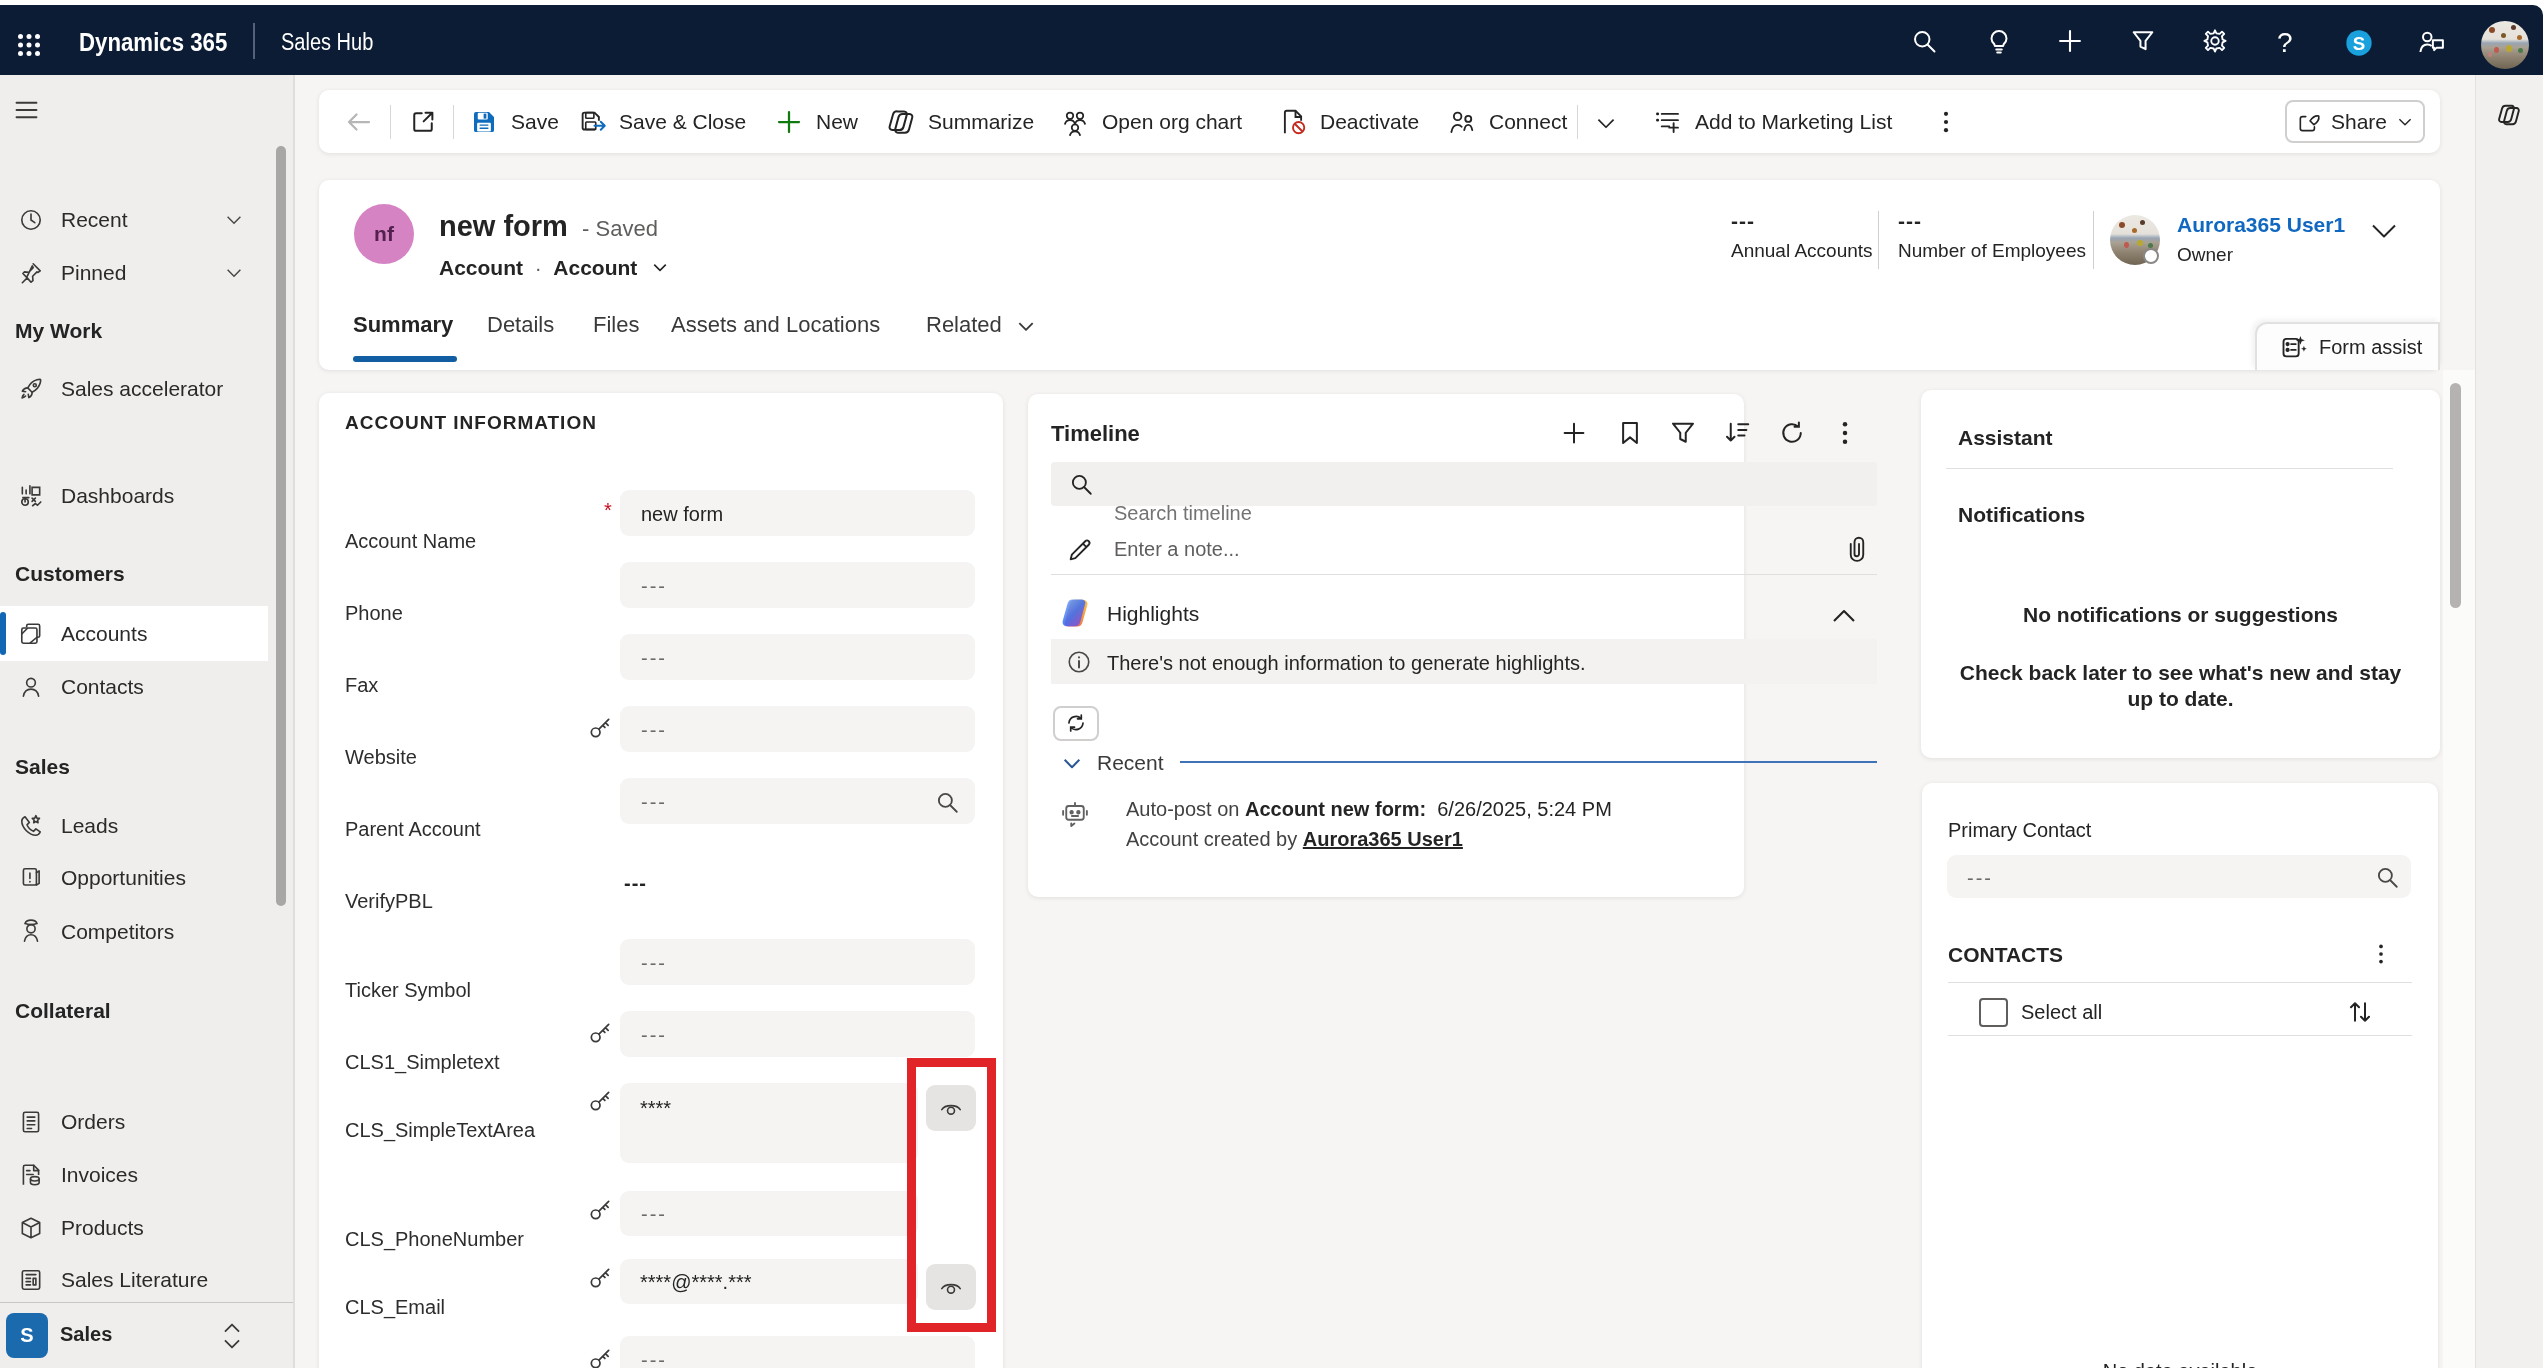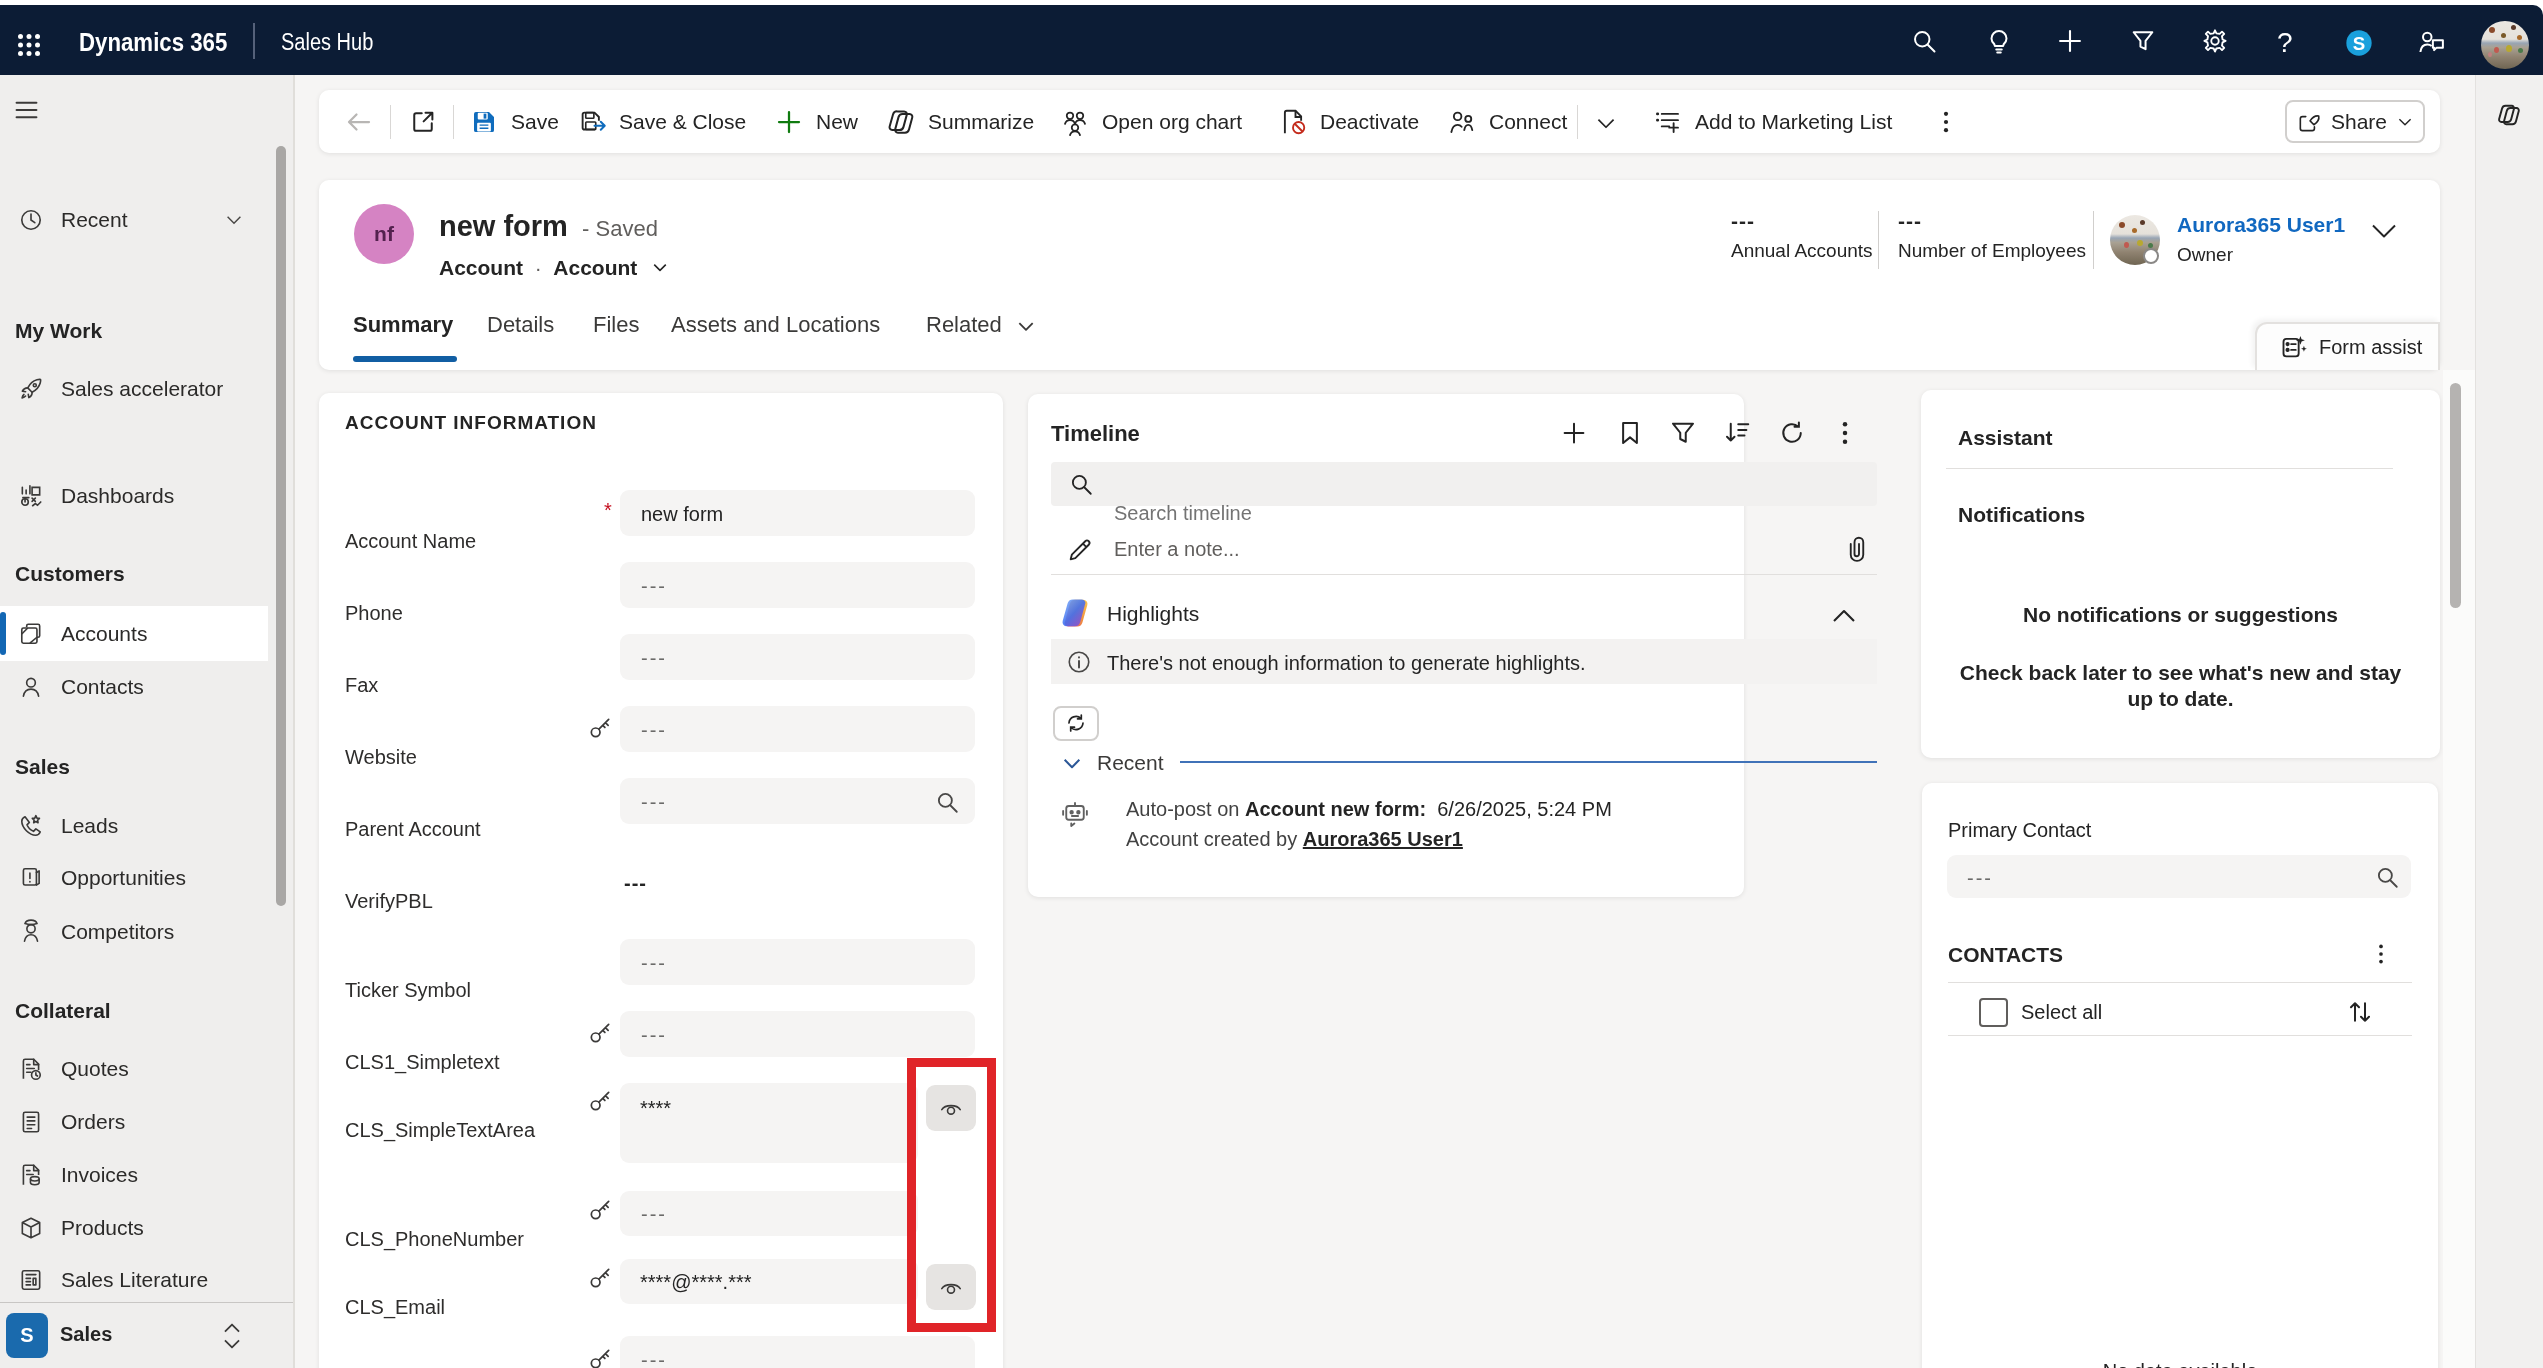--- a/index.html
+++ b/index.html
@@ -89,20 +89,29 @@
   <div class="navitem" style="top:119px">
     <svg class="ic" viewBox="0 0 24 24" fill="none" stroke="currentColor" stroke-width="1.5">
         <circle cx="12" cy="12" r="8.5"></circle>
         <path d="M12 6.5 V12 L15.5 14.5" stroke-linecap="round"></path>
       </svg>
     <div class="tx">Recent</div>
     <svg class="navchev" viewBox="0 0 24 20" fill="none" stroke="currentColor" stroke-width="1.8">
         <path d="M4 6 L12 14 L20 6"></path>
       </svg>
   </div>
+  <div class="navitem" style="top:172px">
+    <svg class="ic" viewBox="0 0 24 24" fill="none" stroke="currentColor" stroke-width="1.5" stroke-linejoin="round">
+        <path d="M14 3.5 L20.5 10 L18.5 11.5 L17.5 11 L13.5 15 L13.8 19 L12 20.5 L8.5 16.5 L4 21 M8 16 L4.5 12.5 L6 11 L10 11.3 L14 7 L13.2 5.5 Z" stroke-linecap="round"></path>
+      </svg>
+    <div class="tx">Pinned</div>
+    <svg class="navchev" viewBox="0 0 24 20" fill="none" stroke="currentColor" stroke-width="1.8">
+        <path d="M4 6 L12 14 L20 6"></path>
+      </svg>
+  </div>
   <div class="navhead" style="top:244px">My Work</div>
   <div class="navitem" style="top:288px">
     <svg class="ic" viewBox="0 0 24 24" fill="none" stroke="currentColor" stroke-width="1.5" stroke-linejoin="round">
         <path d="M13 15 c3-1.5 6.5-5 7.5-8.5 .4-1.5.5-2.8.3-3.3 -.5-.2-1.8-.1-3.3.3 C14 4.5 10.5 8 9 11 Z"></path>
         <path d="M9 11 C7 10.8 5.5 11.5 4 14 l3 .5 M13 15 c.2 2-.5 3.5-3 5 l-.5-3 M5.5 17 c-1 .8-1.5 2.2-1.7 3.2 1-.2 2.4-.7 3.2-1.7" stroke-linecap="round"></path>
         <circle cx="15.5" cy="8.5" r="1.4"></circle>
       </svg>
     <div class="tx">Sales accelerator</div>
   </div>
   <div class="navitem" style="top:395px">
@@ -147,29 +156,20 @@
     <div class="tx">Opportunities</div>
   </div>
   <div class="navitem" style="top:831px">
     <svg class="ic" viewBox="0 0 24 24" fill="none" stroke="currentColor" stroke-width="1.5">
         <circle cx="12" cy="9" r="3.8"></circle>
         <path d="M12 5.2 c-3 0-5.5-1-5.5-1 .5-1.8 2.8-3.2 5.5-3.2 s5 1.4 5.5 3.2c0 0-2.5 1-5.5 1 z M6 20.5 c.7-4 2.8-6 6-6 s5.3 2 6 6" stroke-linecap="round"></path>
       </svg>
     <div class="tx">Competitors</div>
   </div>
   <div class="navhead" style="top:924px">Collateral</div>
-  <div class="navitem" style="top:968px">
-    <svg class="ic" viewBox="0 0 24 24" fill="none" stroke="currentColor" stroke-width="1.5" stroke-linejoin="round">
-        <path d="M5 21 V4.5 A1.5 1.5 0 0 1 6.5 3 h8 L19 7.5 V13"></path>
-        <path d="M14.5 3 V8 H19 M8 8 h3 M8 11.5 h7 M8 15 h4" stroke-linecap="round"></path>
-        <circle cx="16.5" cy="17.5" r="4"></circle>
-        <path d="M16.5 15.5 v2 l1.5 1" stroke-linecap="round"></path>
-      </svg>
-    <div class="tx">Quotes</div>
-  </div>
   <div class="navitem" style="top:1021px">
     <svg class="ic" viewBox="0 0 24 24" fill="none" stroke="currentColor" stroke-width="1.5" stroke-linejoin="round">
         <rect x="5" y="3" width="14" height="18" rx="1.5"></rect>
         <path d="M8.5 7.5 h7 M8.5 11 h7 M8.5 14.5 h7 M8.5 18 h4" stroke-linecap="round"></path>
       </svg>
     <div class="tx">Orders</div>
   </div>
   <div class="navitem" style="top:1074px">
     <svg class="ic" viewBox="0 0 24 24" fill="none" stroke="currentColor" stroke-width="1.5" stroke-linejoin="round">
         <path d="M5 21 V4.5 A1.5 1.5 0 0 1 6.5 3 h8 L19 7.5 V12"></path>

